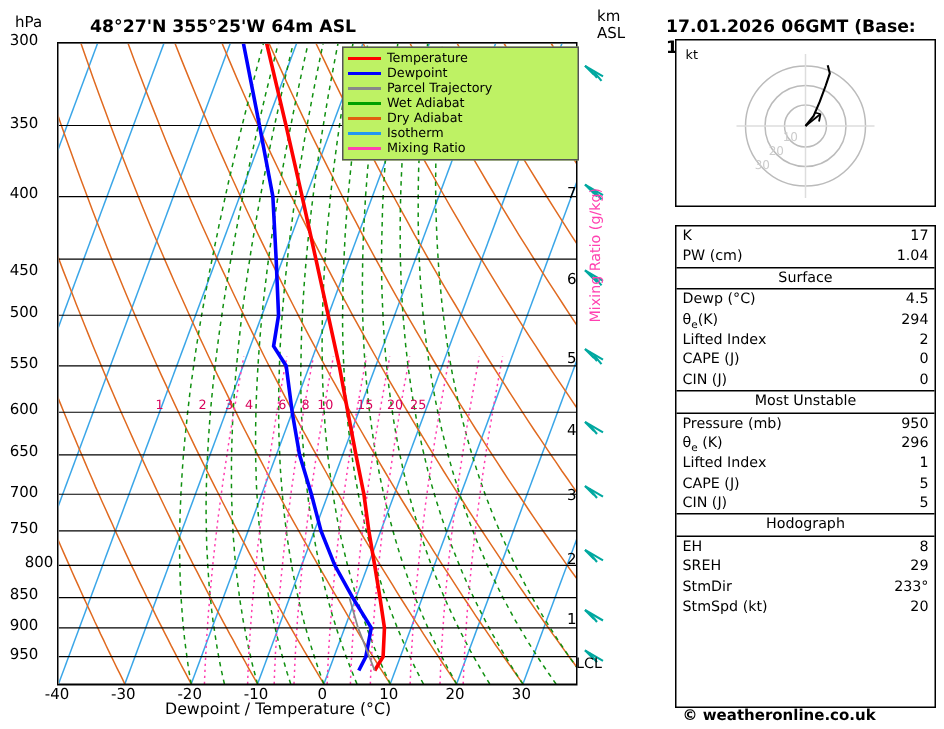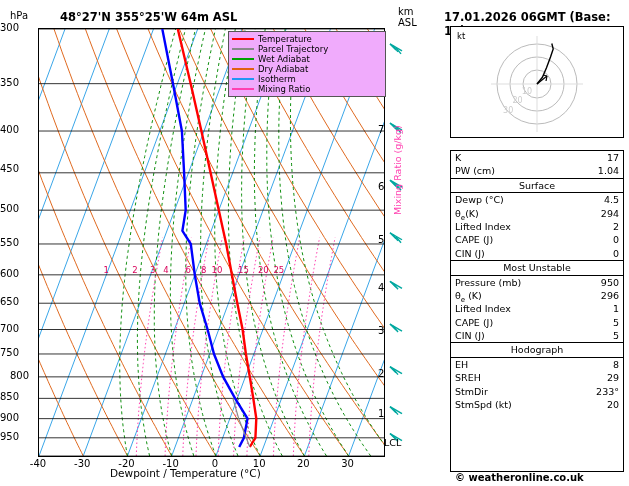--- a/index.html
+++ b/index.html
@@ -2,31 +2,31 @@
 <html><head>
 <meta charset="utf-8">
 <style>
   html,body{margin:0;padding:0;}
   body{width:629px;height:486px;background:#ffffff;font-family:"DejaVu Sans",sans-serif;position:relative;overflow:hidden;}
   .abs{position:absolute;}
   
   #skewt{left:0;top:0;width:420px;height:486px;}
   #plot{left:38px;top:28px;width:345px;height:427px;border:1px solid #000;background:#fff;overflow:hidden;}
   #plotsvg{position:absolute;left:0;top:0;}
-  .ylab{font-size:10px;color:#000;text-align:left;width:32px;}
+  .ylab{font-size:10px;color:#000;text-align:center;width:32px;}
   .xlab{font-size:10px;color:#000;text-align:center;width:40px;}
   .hpa{font-size:10px;left:10px;top:10px;}
   .title{font-size:11.5px;font-weight:bold;left:60px;top:10px;}
   .kmasl{font-size:10px;left:398px;top:6px;line-height:11px;text-align:left;}
   .axtitle{font-size:10.5px;left:110px;top:467px;}
   .mixlabel{font-size:9.5px;color:#ff40b0;left:392px;top:215px;transform:rotate(-90deg);transform-origin:0 0;white-space:nowrap;}
   .kmnum{font-size:10px;color:#000;}
   .lcl{font-size:9.5px;color:#000;left:384px;top:437px;}
   
-  #legend{left:228px;top:31px;width:150px;background:#f0abfc;border:1px solid #555;padding:2px 3px;font-size:8.5px;}
+  #legend{left:228px;top:31px;width:150px;background:#bef264;border:1px solid #555;padding:2px 3px;font-size:8.5px;}
   #legend div{display:flex;align-items:center;height:10px;}
   #legend i{display:inline-block;width:22px;height:0;border-top-width:2px;border-top-style:solid;margin-right:4px;}
   
   .rtitle{font-size:11.5px;font-weight:bold;left:444px;top:10px;}
   #hodo{left:450px;top:26px;width:172px;height:110px;border:1px solid #000;background:#fff;}
   #tablebox{left:450px;top:150px;width:172px;height:320px;border:1px solid #000;background:#fff;font-size:9.5px;}
   .trow{display:flex;justify-content:space-between;padding:0 4px;height:13.4px;line-height:13.4px;}
   .thead{text-align:center;height:13.4px;line-height:13.4px;border-top:1px solid #000;border-bottom:1px solid #000;}
   .credit{font-size:10px;font-weight:bold;left:455px;top:472px;}
   .wind{left:392px;}
@@ -151,21 +151,21 @@
           <text x="224.35299960552106" y="243.83100634470097" fill="#d8005a" font-size="8.5" font-family="&quot;DejaVu Sans&quot;,sans-serif" text-anchor="middle">20</text>
           <text x="239.8337688362903" y="243.83100634470097" fill="#d8005a" font-size="8.5" font-family="&quot;DejaVu Sans&quot;,sans-serif" text-anchor="middle">25</text>
         </g>
     </svg>
   </div>
 
   <div id="ylabels">
       <div class="abs ylab" style="left: 0px; top: 22px;">300</div>
       <div class="abs ylab" style="left: 0px; top: 76.671px;">350</div>
       <div class="abs ylab" style="left: 0px; top: 124.029px;">400</div>
-      <div class="abs ylab" style="left: 0px; top: 163px;">450</div>
+      <div class="abs ylab" style="left: 0px; top: 175px;">450</div>
       <div class="abs ylab" style="left: 0px; top: 203.169px;">500</div>
       <div class="abs ylab" style="left: 0px; top: 236.972px;">550</div>
       <div class="abs ylab" style="left: 0px; top: 267.831px;">600</div>
       <div class="abs ylab" style="left: 0px; top: 296.219px;">650</div>
       <div class="abs ylab" style="left: 0px; top: 322.502px;">700</div>
       <div class="abs ylab" style="left: 0px; top: 346.971px;">750</div>
       <div class="abs ylab" style="left: 10px; top: 369.86px;">800</div>
       <div class="abs ylab" style="left: 0px; top: 391.361px;">850</div>
       <div class="abs ylab" style="left: 0px; top: 411.633px;">900</div>
       <div class="abs ylab" style="left: 0px; top: 430.808px;">950</div>
@@ -245,20 +245,24 @@
     </svg>
 
   <div class="abs lcl">LCL</div>
   <div class="abs axtitle">Dewpoint / Temperature (°C)</div>
   <div class="abs mixlabel">Mixing Ratio (g/kg)</div>
 
   <div class="abs" id="legend">
       <div>
         <i style="border-top-color: rgb(255, 0, 0);"></i>
         <span>Temperature</span>
+      </div>
+      <div>
+        <i style="border-top-color: rgb(0, 0, 255);"></i>
+        <span>Dewpoint</span>
       </div>
       <div>
         <i style="border-top-color: rgb(136, 136, 136);"></i>
         <span>Parcel Trajectory</span>
       </div>
       <div>
         <i style="border-top-color: rgb(0, 160, 0);"></i>
         <span>Wet Adiabat</span>
       </div>
       <div>

